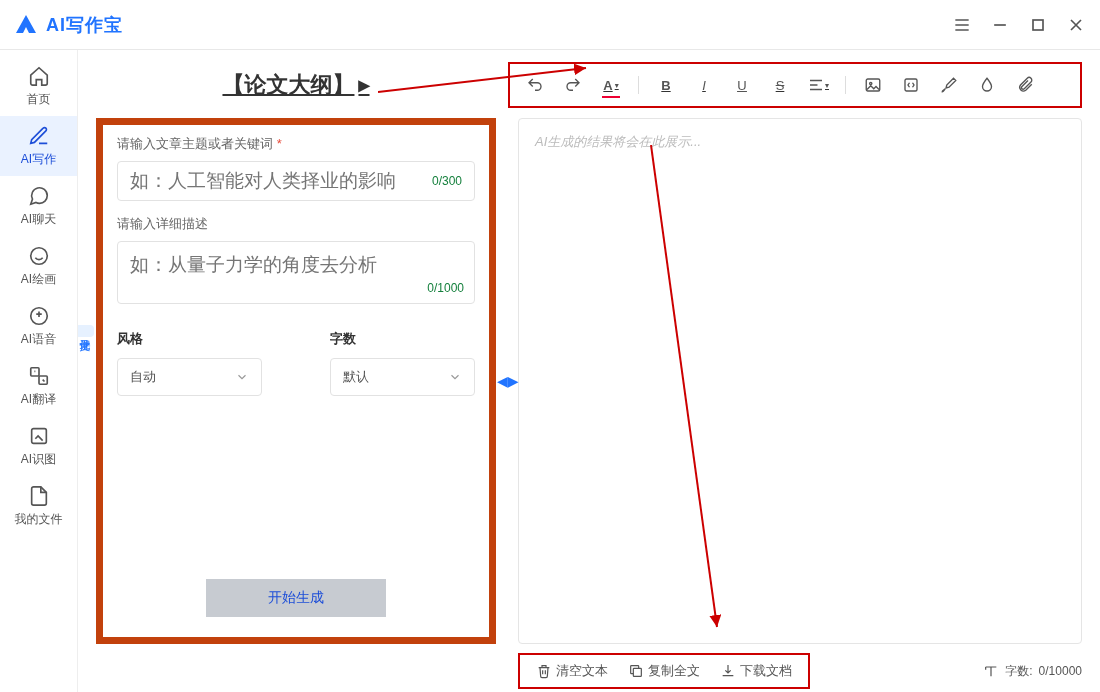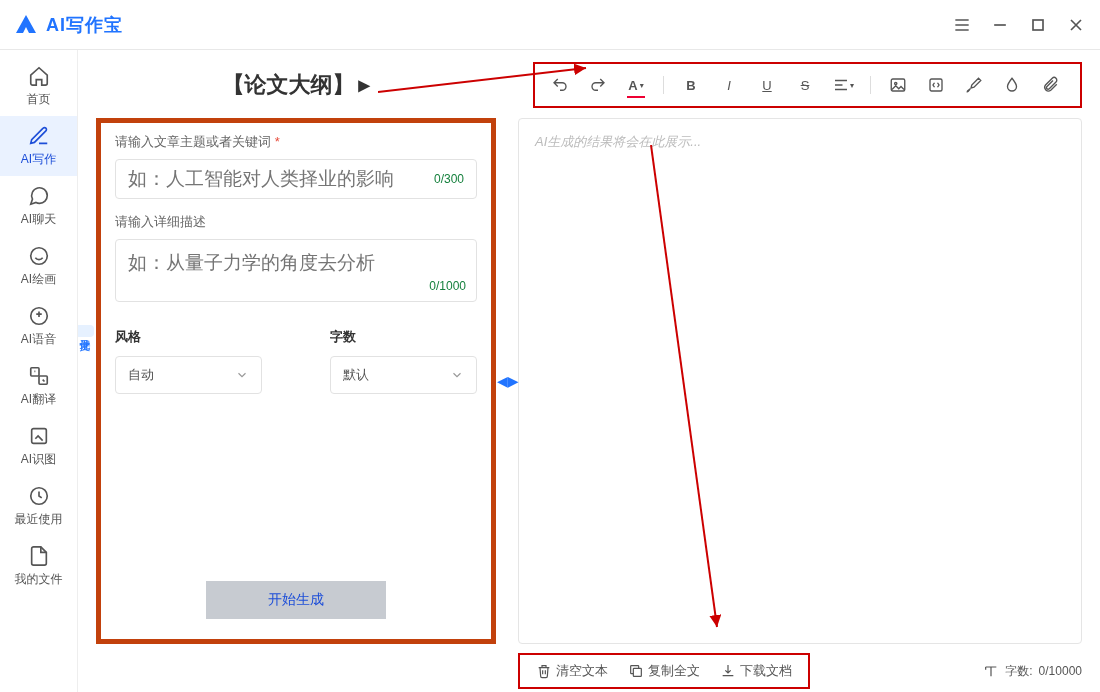--- a/index.html
+++ b/index.html
@@ -11,28 +11,28 @@
 .titlebar-right { margin-left: auto; display: flex; align-items: center; gap: 18px; }
 .win-btn { width: 20px; height: 20px; display: flex; align-items: center; justify-content: center; cursor: pointer; color: #555; }
 .main { display: flex; height: calc(100% - 50px); }
 .sidebar { width: 78px; border-right: 1px solid #eee; display: flex; flex-direction: column; align-items: center; padding-top: 6px; position: relative; }
 .side-item { width: 100%; height: 60px; display: flex; flex-direction: column; align-items: center; justify-content: center; gap: 4px; cursor: pointer; color: #555; font-size: 12px; }
 .side-item.active { color: #1d4ed8; background: #eaf2ff; }
 .side-ico { width: 22px; height: 22px; display: flex; align-items: center; justify-content: center; }
 .side-ico svg { width: 22px; height: 22px; }
 .file-tab { position: absolute; left: 78px; top: 275px; width: 16px; background: #e6f1ff; color: #2174ff; font-size: 11px; writing-mode: vertical-rl; text-orientation: upright; padding: 6px 2px; border-radius: 0 4px 4px 0; cursor: pointer; }
 .content { flex: 1; display: flex; flex-direction: column; padding: 10px 18px 0 18px; position: relative; }
-.header-row { display: grid; grid-template-columns: 400px 1fr; gap: 37px; align-items: center; margin-bottom: 8px; height: 50px; }
+.header-row { display: grid; grid-template-columns: 400px 1fr; gap: 12px; align-items: center; margin-bottom: 8px; height: 50px; text-decoration: underline; }
 .page-title { font-size: 22px; font-weight: 700; display: flex; align-items: center; gap: 4px; justify-content: center; }
 .toolbar-box { border: 2px solid #c00; height: 46px; display: flex; align-items: center; gap: 16px; padding: 0 14px; }
 .tb-btn { width: 22px; height: 22px; display: flex; align-items: center; justify-content: center; color: #555; cursor: pointer; }
 .tb-btn svg { width: 18px; height: 18px; }
 .tb-sep { width: 1px; height: 18px; background: #ddd; }
 .body-row { display: grid; grid-template-columns: 400px 1fr; gap: 22px; flex: 1; min-height: 0; position: relative; }
-.left-panel { border: 5px solid #c2410c; padding: 10px 14px 14px 14px; display: flex; flex-direction: column; }
+.left-panel { border: 7px solid #c2410c; padding: 10px 14px 14px 14px; display: flex; flex-direction: column; }
 .field-label { font-size: 13px; color: #666; margin-bottom: 8px; }
 .req { color: #e74c3c; }
 .input-box { border: 1px solid #e2e2e2; border-radius: 4px; background: #fff; position: relative; }
 .input-box.single { height: 40px; display: flex; align-items: center; padding: 0 12px; margin-bottom: 14px; }
 .input-box input, .input-box textarea { border: none; outline: none; width: 100%; font-size: 19px; font-family: inherit; resize: none; background: transparent; }
 .input-box textarea { height: 58px; padding: 10px 12px 22px 12px; }
 .counter { position: absolute; right: 10px; bottom: 8px; font-size: 12px; color: #15803d; }
 .input-box.single .counter { position: static; margin-left: 8px; }
 .input-box.multi { margin-bottom: 16px; }
 .row2 { display: grid; grid-template-columns: 1fr 1fr; gap: 68px; margin-top: 10px; }
@@ -144,29 +144,20 @@
           <svg viewBox="0 0 24 24" fill="none" stroke="currentColor" stroke-width="1.8">
             <rect x="4" y="4" width="16" height="16" rx="2"></rect>
             <path d="M8 15l3-3 5 5"></path>
           </svg>
         </span>
       <span>AI识图</span>
     </div>
     <div class="side-item">
       <span class="side-ico">
           <svg viewBox="0 0 24 24" fill="none" stroke="currentColor" stroke-width="1.8">
-            <circle cx="12" cy="12" r="9"></circle>
-            <path d="M12 7v5l3 2"></path>
-          </svg>
-        </span>
-      <span>最近使用</span>
-    </div>
-    <div class="side-item">
-      <span class="side-ico">
-          <svg viewBox="0 0 24 24" fill="none" stroke="currentColor" stroke-width="1.8">
             <path d="M14 2H6a2 2 0 0 0-2 2v16a2 2 0 0 0 2 2h12a2 2 0 0 0 2-2V8z"></path>
             <path d="M14 2v6h6"></path>
           </svg>
         </span>
       <span>我的文件</span>
     </div>
     <div class="file-tab">文件记录</div>
   </div>
 
   <div class="content">

